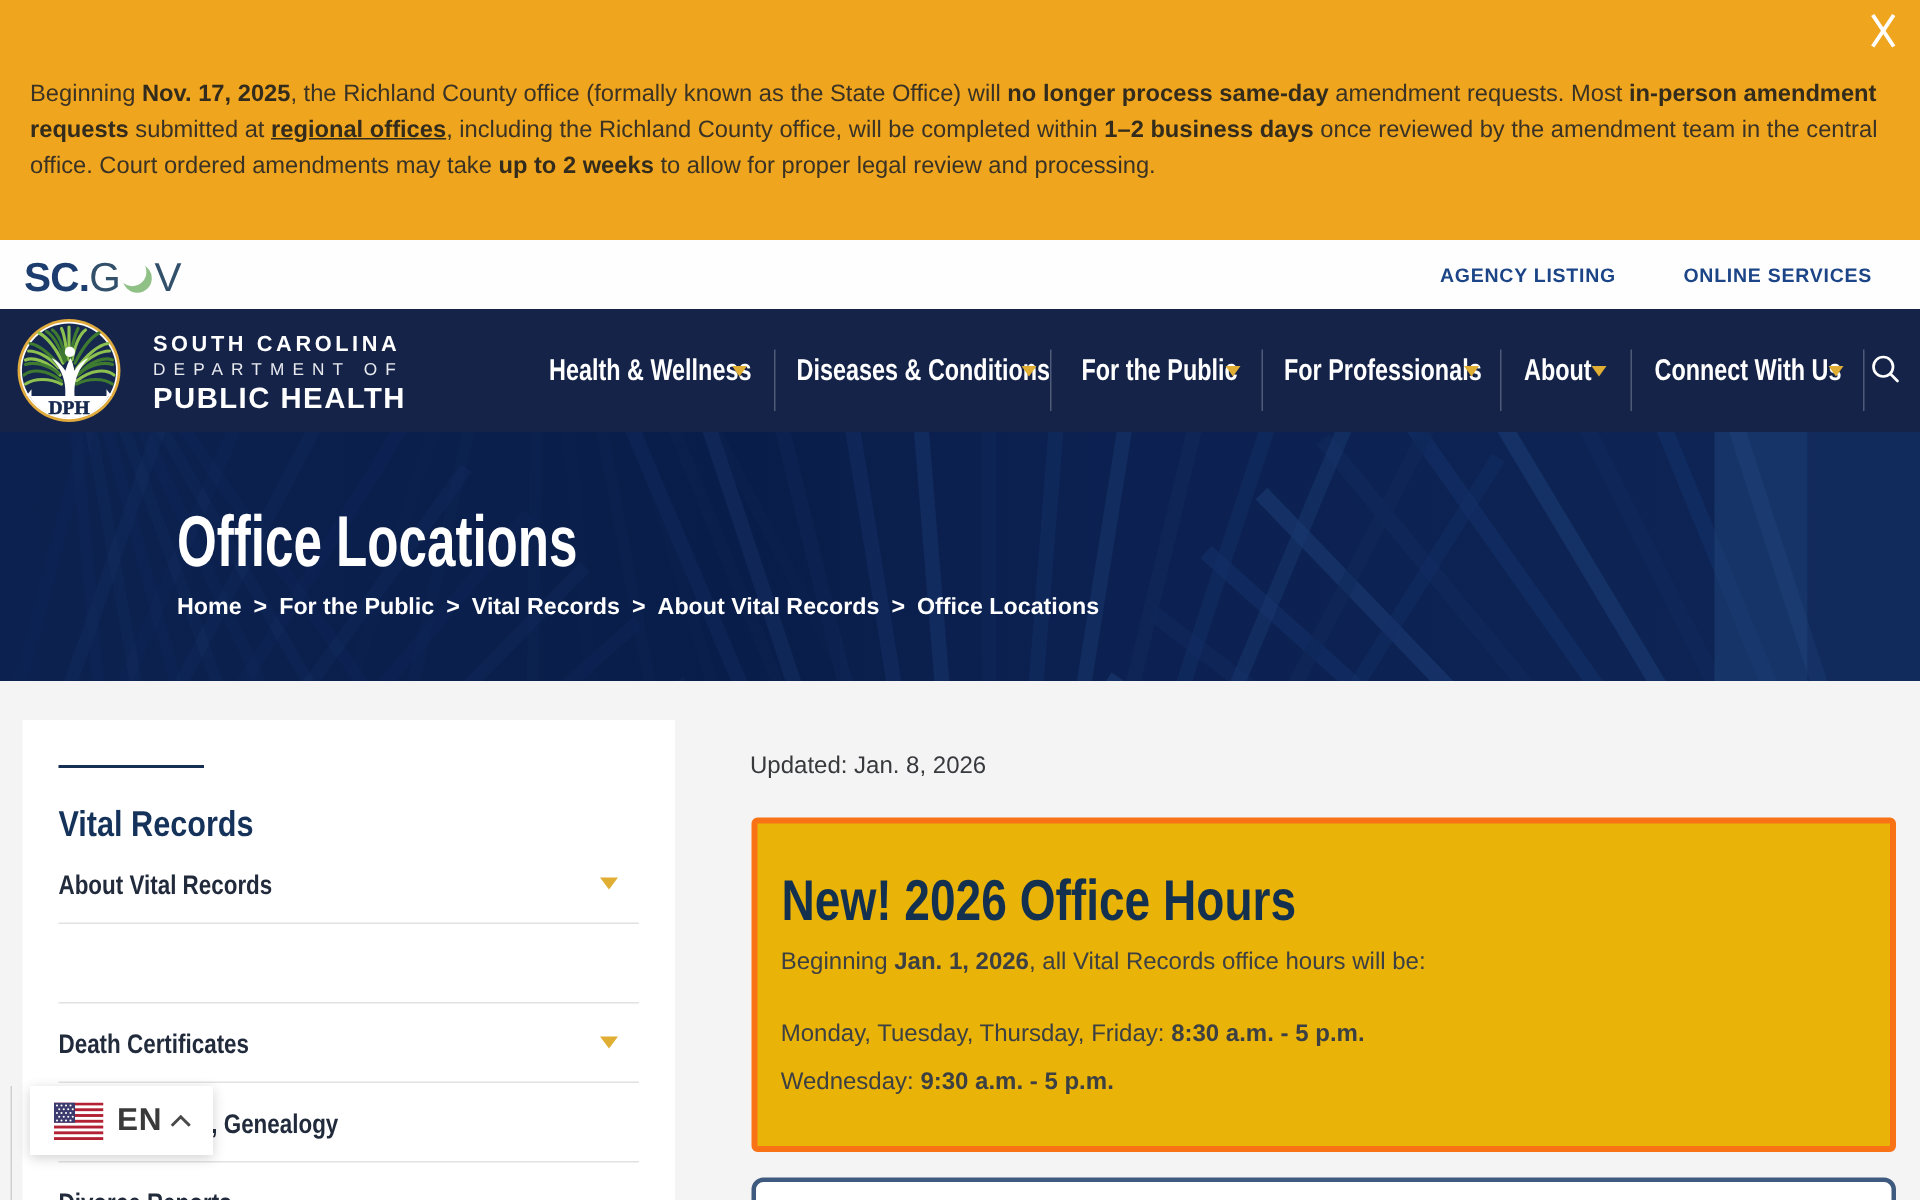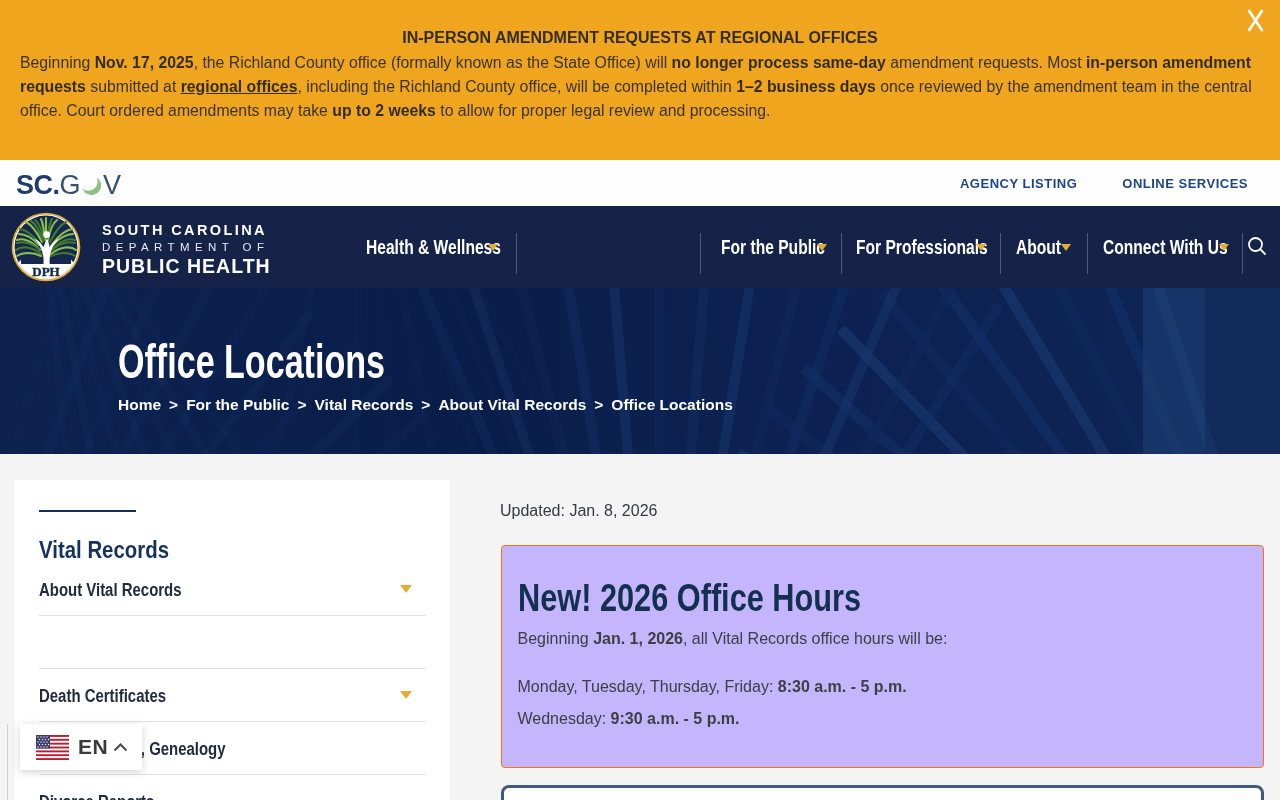--- a/index.html
+++ b/index.html
@@ -43,35 +43,34 @@
 
 .content { position:relative; width:1280px; height:346px; background:#f4f4f5; }
 .sidecard { position:absolute; left:15px; top:26px; width:435px; height:320px; background:#fff; }
 .siderule { position:absolute; left:39px; top:56px; width:97px; height:2px; background:#152f52; }
 .sidehead { position:absolute; left:39px; top:82px; font-size:24px; font-weight:bold; color:#15325b; }
 .side-item { position:absolute; left:39px; font-size:18px; font-weight:bold; color:#222b3c; }
 .side-div { position:absolute; left:39px; width:387px; height:1px; background:#e2e2e2; }
 .side-tri { position:absolute; left:400px; width:0; height:0; border-left:6px solid transparent; border-right:6px solid transparent; border-top:8px solid #dfae33; }
 
 .updated { position:absolute; left:500px; top:48px; font-size:16px; color:#37393c; }
-.greenbox { position:absolute; left:501px; top:91px; width:763px; height:223px; background:#c4b5fd; border:1px solid #f97316; border-radius:4px; }
+.greenbox { position:absolute; left:501px; top:91px; width:763px; height:223px; background:#eab308; border:4px solid #f97316; border-radius:4px; }
 .greenbox h3 { position:absolute; left:16px; top:30px; font-size:38.4px; font-weight:bold; color:#14304f; }
 .greenbox p { position:absolute; left:15.5px; font-size:16px; color:#3c4043; }
 .bluebox { position:absolute; left:501px; top:331px; width:763px; height:60px; background:#fff; border:3px solid #3e5a7e; border-radius:8px; }
 
 
 .gline { position:absolute; left:7px; top:724px; width:1px; height:76px; background:#cfcfcf; }
 .enbox { position:absolute; left:20px; top:724px; width:122px; height:46px; background:#fff; box-shadow:0 2px 8px rgba(0,0,0,.18); display:flex; align-items:center; }
 .enbox .en { font-size:21px; font-weight:bold; color:#3a3a3a; margin-left:9px; letter-spacing:.5px;}
 </style>
 </head>
 <body>
 
 <div class="banner">
-  <h2>IN-PERSON AMENDMENT REQUESTS AT REGIONAL OFFICES</h2>
   <div class="btxt">Beginning <b>Nov. 17, 2025</b>, the Richland County office (formally known as the State Office) will <b>no longer process same-day</b> amendment requests. Most <b>in-person amendment</b><br><b>requests</b> submitted at <b><u>regional offices</u></b>, including the Richland County office, will be completed within <b>1–2 business days</b> once reviewed by the amendment team in the central<br>office. Court ordered amendments may take <b>up to 2 weeks</b> to allow for proper legal review and processing.</div>
   <svg class="bclose" width="17" height="25" viewBox="0 0 17 25">
       <line x1="1.5" y1="2" x2="15.5" y2="23" stroke="#fff" stroke-width="2.6"></line>
       <line x1="15.5" y1="2" x2="1.5" y2="23" stroke="#fff" stroke-width="2.6"></line>
     </svg>
 </div>
 
 <div class="utilbar">
   <div class="scgov"><span class="sc">SC</span><span class="dot">.</span><span class="gv">G</span><svg width="21" height="21" viewBox="0 0 21 21" style="vertical-align:-2px;margin:0 1px">
         <circle cx="10.5" cy="10.5" r="9.7" fill="#8fc187"></circle>
@@ -118,20 +117,21 @@
     <circle cx="35.6" cy="22.6" r="3.4" fill="#fff"></circle>
     <text x="35" y="64" text-anchor="middle" font-family="Liberation Serif,serif" font-size="13" font-weight="bold" fill="#16284e" stroke="#16284e" stroke-width="0.4">DPH</text>
   </svg>
   <div class="dphname">
     <div class="l1">SOUTH CAROLINA</div>
     <div class="l2">DEPARTMENT OF</div>
     <div class="l3">PUBLIC HEALTH</div>
   </div>
   <div class="nav-item" style="left:366px"><span class="cx" style="transform:scaleX(.78)">Health &amp; Wellness</span><span class="tri" style="left:122px"></span></div>
   <div class="nav-sep" style="left:516px"></div>
+  <div class="nav-item" style="left:531px"><span class="cx" style="transform:scaleX(.78)">Diseases &amp; Conditions</span><span class="tri" style="left:150px"></span></div>
   <div class="nav-sep" style="left:700px"></div>
   <div class="nav-item" style="left:721px"><span class="cx" style="transform:scaleX(.78)">For the Public</span><span class="tri" style="left:96px"></span></div>
   <div class="nav-sep" style="left:841px"></div>
   <div class="nav-item" style="left:856px"><span class="cx" style="transform:scaleX(.78)">For Professionals</span><span class="tri" style="left:120px"></span></div>
   <div class="nav-sep" style="left:1000px"></div>
   <div class="nav-item" style="left:1016px"><span class="cx" style="transform:scaleX(.78)">About</span><span class="tri" style="left:45px"></span></div>
   <div class="nav-sep" style="left:1087px"></div>
   <div class="nav-item" style="left:1103px"><span class="cx" style="transform:scaleX(.78)">Connect With Us</span><span class="tri" style="left:116px"></span></div>
   <div class="nav-sep" style="left:1242px"></div>
   <svg style="position:absolute;left:1246px;top:29px" width="22" height="22" viewBox="0 0 22 22">

